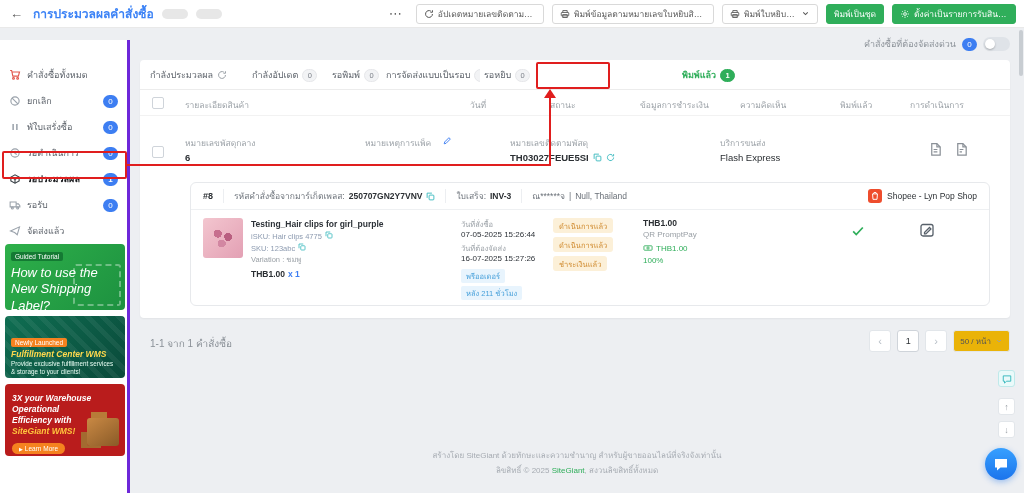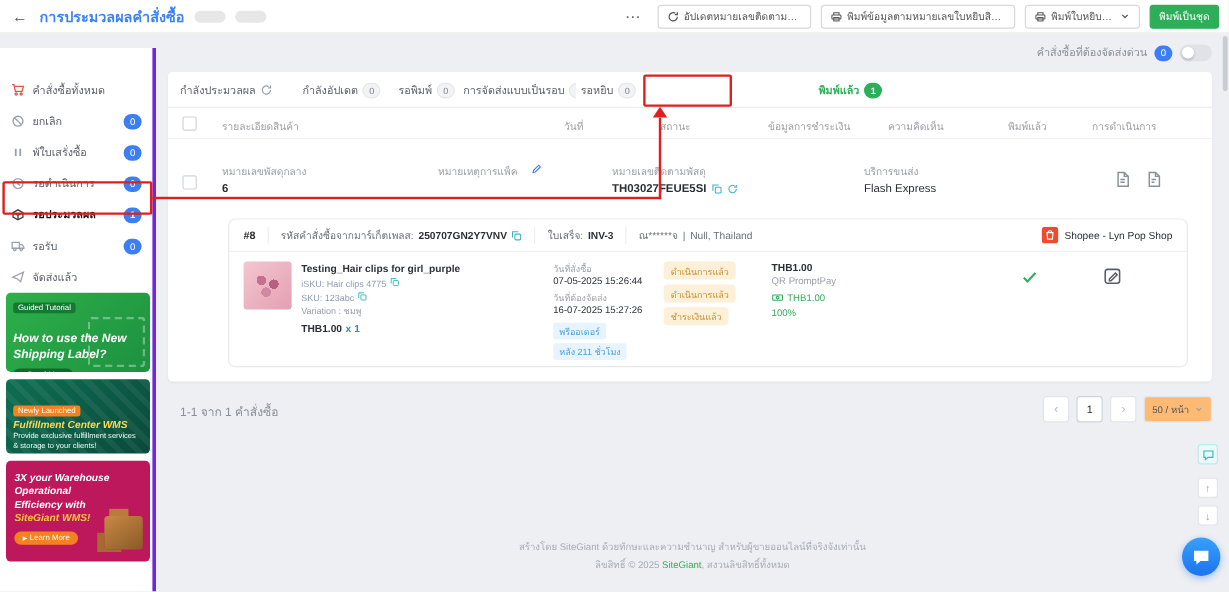--- a/index.html
+++ b/index.html
@@ -27,30 +27,30 @@
 
 .sidebar{position:absolute;left:0;top:40px;width:130px;height:465px;background:#fff;border-right:3px solid #6d28d9;padding-top:22px;z-index:2}
 .side-item{height:26px;display:flex;align-items:center;gap:6px;padding:0 9px;font-size:9px;color:#5a6068;cursor:pointer}
 .side-item .lbl{flex:1;white-space:nowrap;overflow:hidden}
 .side-item.active{color:#16181b;font-weight:bold}
 .icon-red{color:#e2574c}.icon-gray{color:#99a1aa}.icon-dark{color:#3a4046}
 .banner{position:absolute;left:5px;width:120px;border-radius:4px;overflow:hidden;color:#fff;cursor:pointer}
 .b1{top:204px;height:66px;background:linear-gradient(135deg,#2eb04a,#1d9140);padding:6px}
 .b1::before{content:"";position:absolute;right:4px;top:20px;width:44px;height:38px;border:2px dashed rgba(255,255,255,.35);border-radius:3px}
 .b1 .tag{font-size:6.5px;background:#147a33;padding:1px 4px;border-radius:2px;display:inline-block}
-.b1 .t{font-size:10px;font-weight:bold;font-style:italic;margin-top:16px;line-height:1.25;position:relative}
+.b1 .t{font-size:13px;font-weight:normal;font-style:italic;margin-top:4px;line-height:1.25;position:relative}
 .b1 .cta{display:inline-flex;align-items:center;gap:2px;margin-top:5px;background:#0d6b2c;font-size:6.5px;padding:2px 6px;border-radius:8px;position:relative}
 .b2{top:276px;height:62px;background:linear-gradient(135deg,#0f6e52,#0a4a3a);padding:20px 6px}
 .b2::before{content:"";position:absolute;inset:0;background:repeating-linear-gradient(45deg,rgba(255,255,255,.06) 0 5px,transparent 5px 11px)}
 .b2>*{position:relative}
 .b2 .tag{background:#f5821f;font-size:6.5px;padding:1px 4px;border-radius:2px;display:inline-block}
 .b2 .t{color:#ffd84d;font-weight:bold;font-style:italic;font-size:8.5px;margin-top:2px}
 .b2 .d{font-size:6.3px;line-height:1.3;margin-top:1px;color:#eafff5}
 .b2 .cta{display:inline-flex;align-items:center;gap:2px;background:#f5821f;font-size:6.5px;padding:1px 6px;border-radius:7px;margin-top:2px}
-.b3{top:344px;height:84px;background:#be185d;padding:9px 7px}
+.b3{top:344px;height:72px;background:#b91c1c;padding:9px 7px}
 .b3::before{content:"";position:absolute;right:6px;bottom:10px;width:32px;height:28px;background:linear-gradient(145deg,#c98944,#8a5a27);border-radius:3px;box-shadow:-12px 8px 0 -6px #a36b30,-4px -14px 0 -8px #b87b38}
 .b3 .t{font-size:8.5px;font-weight:bold;font-style:italic;line-height:1.3;width:80px;position:relative}
 .b3 .t .hl{color:#ffc53d}
 .b3 .cta{display:inline-flex;align-items:center;gap:2px;background:#f5821f;font-size:6.5px;padding:2px 7px;border-radius:7px;margin-top:6px;position:relative}
 .play{font-size:5px}
 
 
 .card{position:absolute;left:140px;top:60px;width:870px;height:258px;background:#fff;border-radius:4px;box-shadow:0 1px 2px rgba(0,0,0,.05)}
 .tabs{position:relative;height:30px;border-bottom:1px solid #ececec}
 .tab{position:absolute;top:0;height:30px;display:flex;align-items:center;gap:4px;font-size:9px;color:#5a6068;white-space:nowrap;overflow:hidden;cursor:pointer}
@@ -98,21 +98,21 @@
 .pay-paid{display:flex;align-items:center;gap:3px;color:#2fae5a;margin-top:4px}
 .pay-pct{color:#2fae5a;margin-top:3px}
 .printed-check{position:absolute;left:660px;top:14px;color:#2fae5a}
 .action-edit{position:absolute;left:728px;top:12px;color:#57606a;cursor:pointer}
 
 
 .pager-summary{position:absolute;left:150px;top:336px;font-size:10px;color:#8a9097}
 .pager{position:absolute;top:330px;right:14px;display:flex;gap:6px;align-items:center}
 .pbox{width:22px;height:22px;border:1px solid #e2e6ea;border-radius:3px;background:#fff;display:flex;align-items:center;justify-content:center;color:#b7bec6;font-size:11px;cursor:pointer}
 .pbox.cur{color:#2b2f33;border-color:#cfd4da;font-size:9px}
-.psize{height:22px;border:1px solid #e2e6ea;border-radius:3px;background:#fdba74;display:flex;align-items:center;gap:4px;padding:0 6px;font-size:8px;color:#555;cursor:pointer;white-space:nowrap}
+.psize{height:22px;border:1px solid #e2e6ea;border-radius:3px;background:#eab308;display:flex;align-items:center;gap:4px;padding:0 6px;font-size:8px;color:#555;cursor:pointer;white-space:nowrap}
 .psize .chev{color:#9aa0a6}
 .foot{position:absolute;left:130px;width:894px;text-align:center;font-size:8px;color:#a6abb2}
 .f1{top:449px}.f2{top:464px}
 .brand{color:#2fae5a;cursor:pointer}
 
 
 .mini{position:absolute;right:9px;width:17px;height:17px;border:1px solid #e2e6ea;border-radius:3px;background:#fff;display:flex;align-items:center;justify-content:center;color:#9aa0a6;font-size:9px;cursor:pointer;z-index:8}
 .mini.teal{top:370px;background:#eafafa;border-color:#bfe9ea;color:#35b8bd}
 .mini.up{top:398px}.mini.down{top:421px}
 .fab{position:absolute;right:7px;top:448px;width:32px;height:32px;border-radius:50%;background:linear-gradient(180deg,#37a0ff,#1b74ec);display:flex;align-items:center;justify-content:center;box-shadow:0 2px 6px rgba(27,116,236,.4);cursor:pointer;z-index:8}
@@ -156,20 +156,27 @@
           <rect x="2" y="5.5" width="12" height="5.5" rx="1"></rect>
           <rect x="4.5" y="9" width="7" height="4.5"></rect>
         </svg>
       <span class="lbl">พิมพ์ใบหยิบสินค้า</span>
       <svg width="9" height="9" viewBox="0 0 16 16" fill="none" stroke="currentColor" stroke-width="1.8">
           <path d="M4 6l4 4 4-4"></path>
         </svg>
     </button>
     <button class="btn green" style="max-width:70px">
       <span class="lbl">พิมพ์เป็นชุด</span>
+    </button>
+    <button class="btn green" style="max-width:124px">
+      <svg width="10" height="10" viewBox="0 0 16 16" fill="none" stroke="currentColor" stroke-width="1.4">
+          <circle cx="8" cy="8" r="2.2"></circle>
+          <path d="M8 1.8v2M8 12.2v2M1.8 8h2M12.2 8h2M3.6 3.6l1.4 1.4M11 11l1.4 1.4M12.4 3.6L11 5M5 11l-1.4 1.4"></path>
+        </svg>
+      <span class="lbl">ตั้งค่าเป็นรายการรับสินค้า</span>
     </button>
   </div>
 
   <div class="urgent">
     <span>คำสั่งซื้อที่ต้องจัดส่งด่วน</span>
     <span class="count-badge">0</span>
     <span class="switch"></span>
   </div>
 
   <div class="sidebar">

